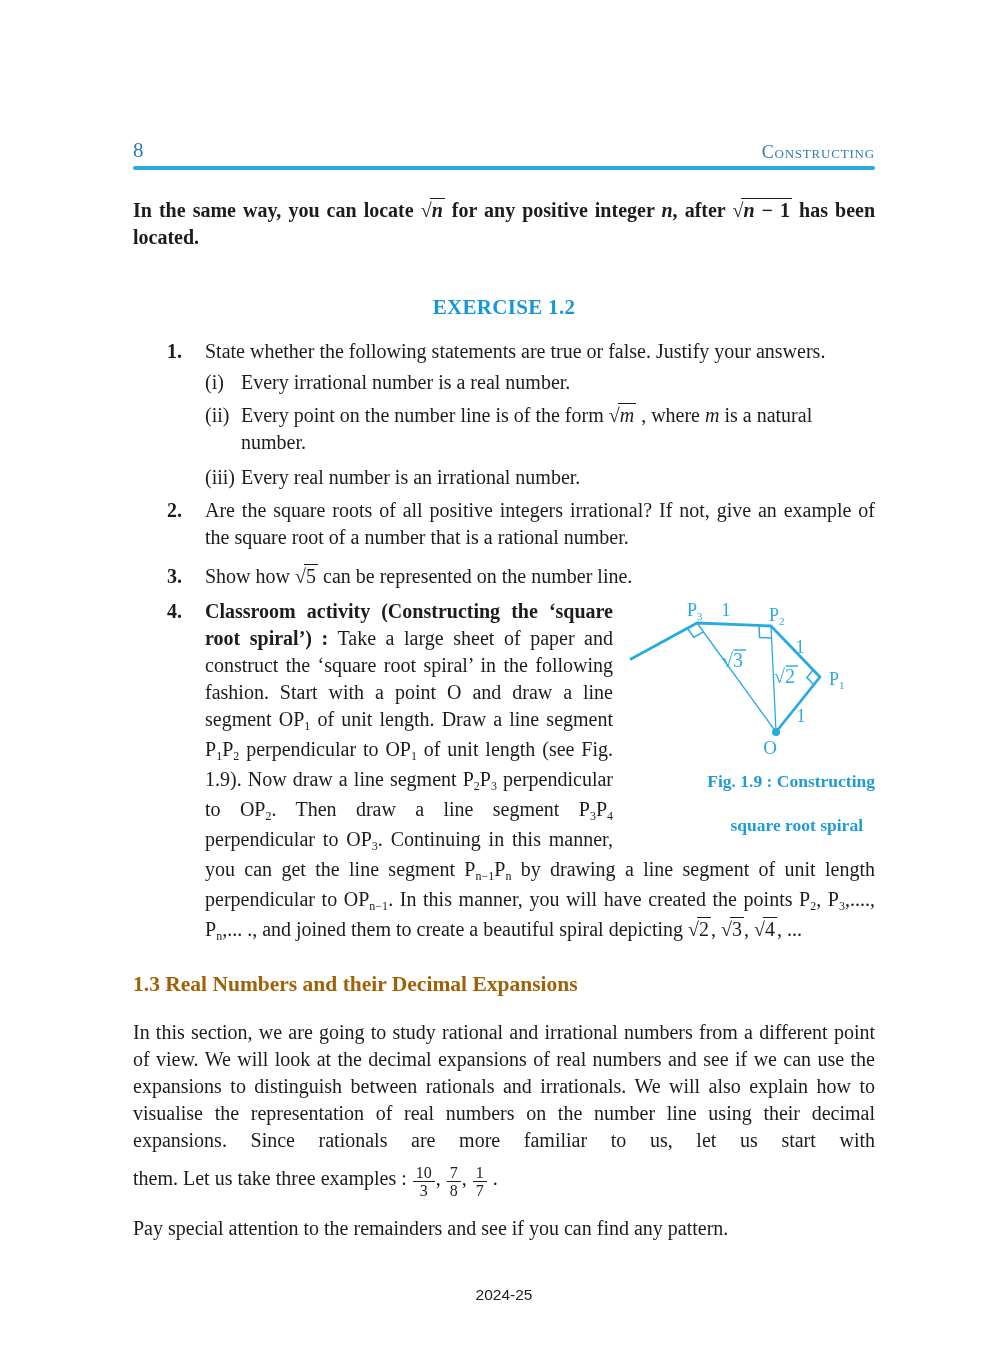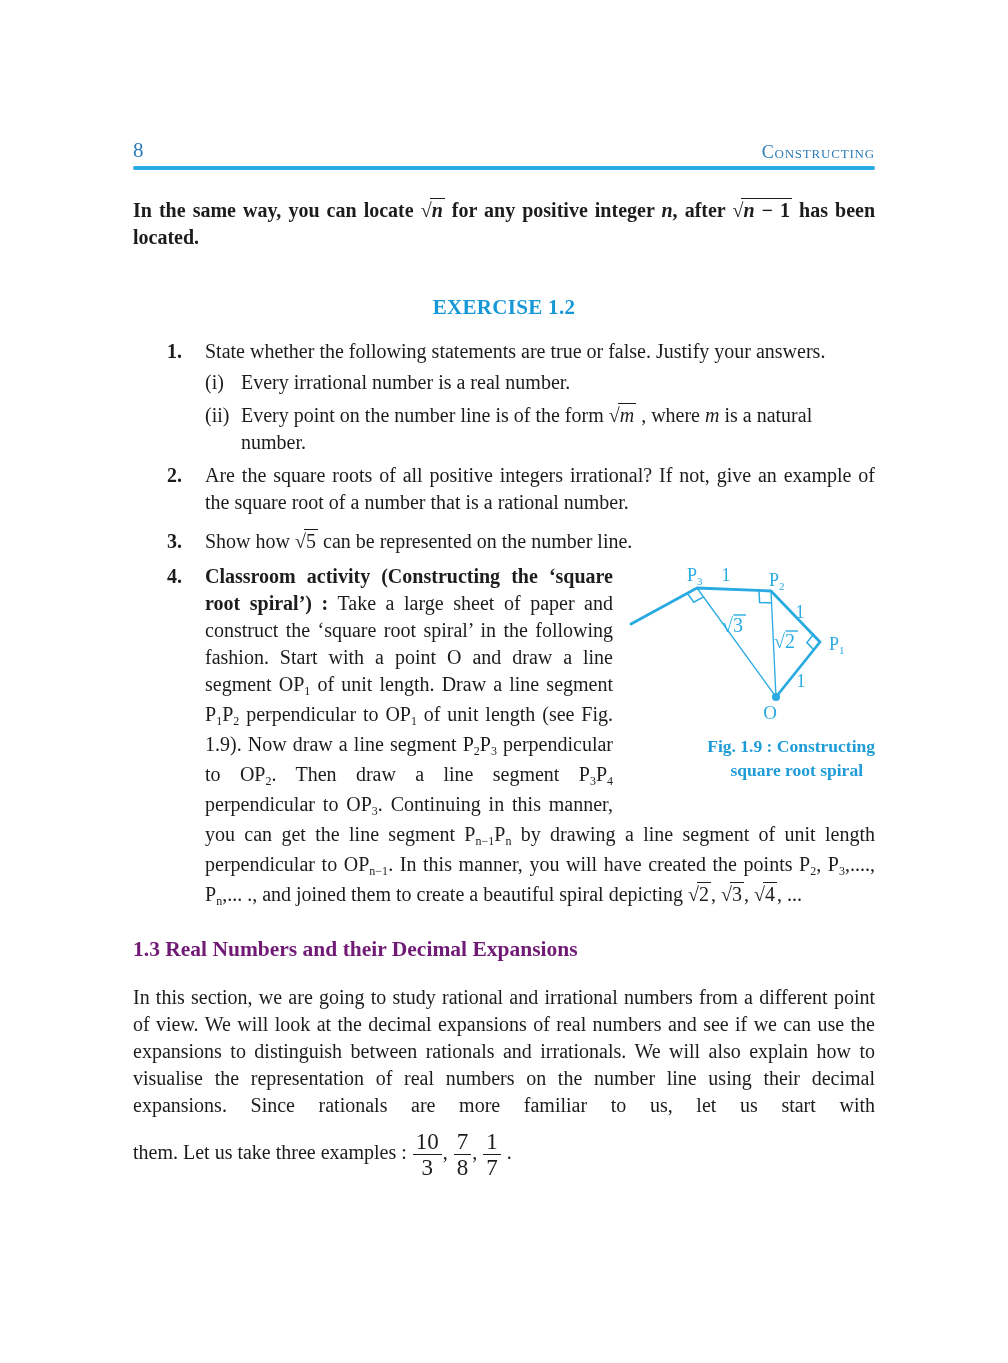--- a/index.html
+++ b/index.html
@@ -26,38 +26,38 @@
   .subitem { display:flex; margin-left:72px; }
   .snum { width:36px; flex:none; font-size:20px; line-height:27px; }
   .sbody { flex:1; }
 
   .mt18 { margin-top:18px; } .mt8 { margin-top:8px; } .mt6 { margin-top:6px; }
   .mt12 { margin-top:12px; } .mt4 { margin-top:4px; }
 
   .figure { float:right; width:252px; margin:-6px 0 14px 10px; }
   .fig-caption { margin-top:5px; color:#1E9CD7; font-weight:bold; font-size:17.5px; line-height:24px; }
   .fig-caption .l1 { text-align:right; }
-  .fig-caption .l2 { text-align:right; padding-right:12px; }
+  .fig-caption .l2 { text-align:right; padding-right:12px;margin-top:20px; }
 
-  .sec-head { margin-top:26px; font-size:21.5px; font-weight:bold; color:#701a75; }
+  .sec-head { margin-top:26px; font-size:21.5px; font-weight:bold; color:#a16207; }
   .sec-p { margin-top:21px; text-align:justify; }
   .last-justify { text-align-last:justify; }
   .examples { margin-top:10px; }
   .pay { margin-top:15px; }
 
   .footer { position:absolute; top:1286px; left:0; width:100%; text-align:center;
             font-family:"Liberation Sans", sans-serif; font-size:15.5px; color:#222; }
 
   
   .sqrt { white-space:nowrap; }
   .rsign { margin-right:-2px; }
   .rad { border-top:1.5px solid currentColor; padding:0 2px; }
   .ssub { font-size:0.6em; position:relative; top:0.32em; }
   .frac { display:inline-block; text-align:center; vertical-align:-0.7em;
-          line-height:1.1; font-size:23px; padding:0 1px; }
+          line-height:1.1; font-size:16px; padding:0 1px; }
   .frac .fnum { display:block; padding:0 3px; border-bottom:1.6px solid #1c1c1c; }
   .frac .fden { display:block; padding:0 3px; }
   svg text { font-family:"Liberation Serif", serif; }
 </style>
 </head>
 <body>
 
 <div class="page">
   <div class="content">
 
@@ -77,20 +77,24 @@
         <span class="inum">1.</span>
         <div class="ibody bodytext">State whether the following statements are true or false. Justify your answers.</div>
       </div>
       <div class="subitem mt4">
         <span class="snum">(i)</span>
         <div class="sbody bodytext">Every irrational number is a real number.</div>
       </div>
       <div class="subitem mt6">
         <span class="snum">(ii)</span>
         <div class="sbody bodytext">Every point on the number line is of the form <span class="sqrt"><span class="rsign">√</span><span class="rad"><i>m</i></span></span> , where <i>m</i> is a natural number.</div>
+      </div>
+      <div class="subitem mt8">
+        <span class="snum">(iii)</span>
+        <div class="sbody bodytext">Every real number is an irrational number.</div>
       </div>
 
       <div class="item mt6">
         <span class="inum">2.</span>
         <div class="ibody bodytext">Are the square roots of all positive integers irrational? If not, give an example of the square root of a number that is a rational number.</div>
       </div>
 
       <div class="item mt12">
         <span class="inum">3.</span>
         <div class="ibody bodytext">Show how <span class="sqrt"><span class="rsign">√</span><span class="rad">5</span></span> can be represented on the number line.</div>
@@ -133,16 +137,18 @@
 
           <span><b>Classroom activity (Constructing the ‘square root spiral’) :</b> Take a large sheet of paper and construct the ‘square root spiral’ in the following fashion. Start with a point O and draw a line segment OP<span class="ssub">1</span> of unit length. Draw a line segment P<span class="ssub">1</span>P<span class="ssub">2</span> perpendicular to OP<span class="ssub">1</span> of unit length (see Fig. 1.9). Now draw a line segment P<span class="ssub">2</span>P<span class="ssub">3</span> perpendicular to OP<span class="ssub">2</span>. Then draw a line segment P<span class="ssub">3</span>P<span class="ssub">4</span> perpendicular to OP<span class="ssub">3</span>. Continuing in this manner, you can get the line segment P<span class="ssub">n−1</span>P<span class="ssub">n</span> by drawing a line segment of unit length perpendicular to OP<span class="ssub">n−1</span>. In this manner, you will have created the points P<span class="ssub">2</span>, P<span class="ssub">3</span>,...., P<span class="ssub">n</span>,... ., and joined them to create a beautiful spiral depicting <span class="sqrt"><span class="rsign">√</span><span class="rad">2</span></span>, <span class="sqrt"><span class="rsign">√</span><span class="rad">3</span></span>, <span class="sqrt"><span class="rsign">√</span><span class="rad">4</span></span>, ...</span>
         </div>
       </div>
     </div>
 
     <h3 class="sec-head">1.3 Real Numbers and their Decimal Expansions</h3>
 
     <p class="bodytext sec-p last-justify">In this section, we are going to study rational and irrational numbers from a different point of view. We will look at the decimal expansions of real numbers and see if we can use the expansions to distinguish between rationals and irrationals. We will also explain how to visualise the representation of real numbers on the number line using their decimal expansions. Since rationals are more familiar to us, let us start with</p>
     <p class="bodytext examples">them. Let us take three examples : <span class="frac"><span class="fnum">10</span><span class="fden">3</span></span>, <span class="frac"><span class="fnum">7</span><span class="fden">8</span></span>, <span class="frac"><span class="fnum">1</span><span class="fden">7</span></span> .</p>
+    <p class="bodytext pay">Pay special attention to the remainders and see if you can find any pattern.</p>
 
   </div>
 
+  <div class="footer">2024-25</div>
 </div>
 
 </body></html>

